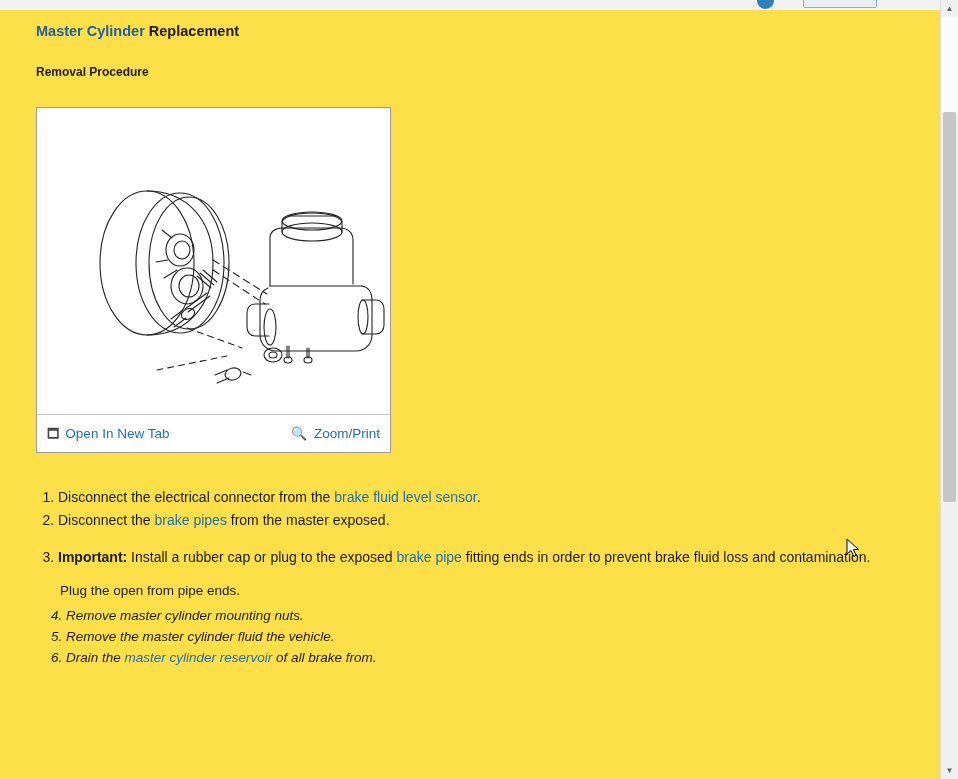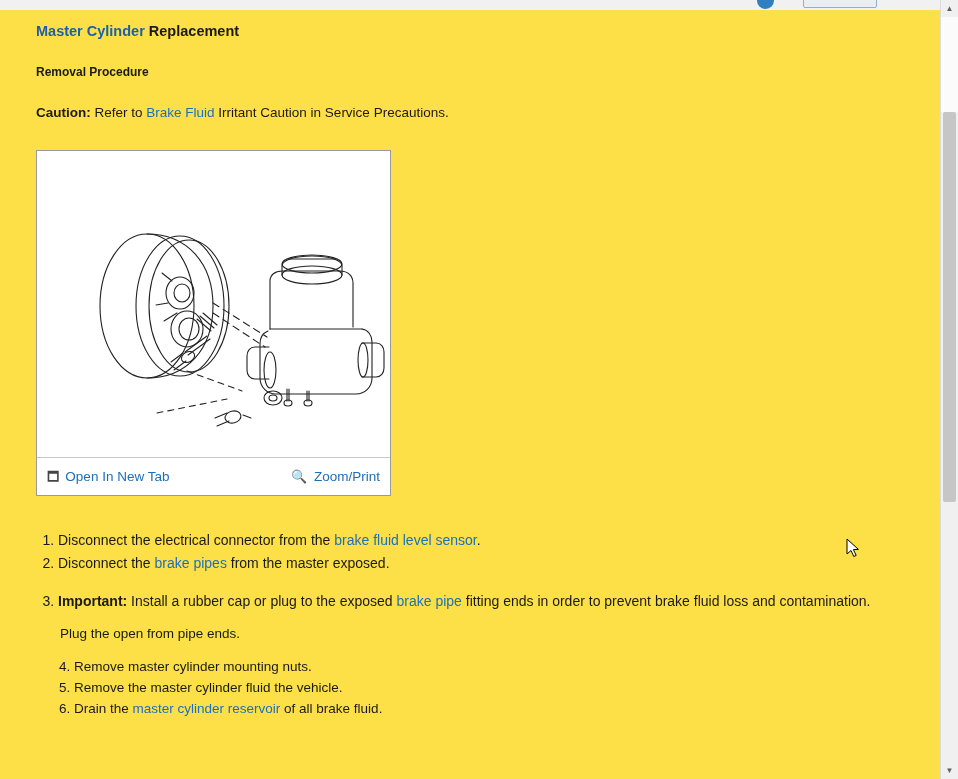--- a/index.html
+++ b/index.html
@@ -167,24 +167,25 @@
     font-size: 14px;
     line-height: 1.55;
   }
   ol.steps li { margin: 0 0 1px 0; }
   ol.steps li.gap { margin-top: 16px; }
   .plug-line {
     font-size: 13.5px;
     margin: 14px 0 0 24px;
   }
   ol.steps2 {
-    margin: 16px;
+    margin: 8px;
     padding-left: 22px;
     font-size: 13.5px;
     line-height: 1.55;
+    font-style: italic;
   }
 
   
   .scrollbar {
     position: absolute;
     right: 0;
     top: 0;
     width: 17px;
     height: 779px;
     background: #f0f0f0;
@@ -248,23 +249,20 @@
 
   <div class="content">
     <div class="doc">
 
       <h1 class="title">
         <span class="lnk">Master Cylinder</span><span> Replacement</span>
       </h1>
 
       <h2 class="subhead">Removal Procedure</h2>
 
-      <p class="para">
-        <span class="lbl">Caution:</span><span> Refer to </span><a class="lnk" href="#">Brake Fluid</a><span> Irritant Caution in Service Precautions.</span>
-      </p>
 
 
       <div class="figure">
         <div class="art">
           <svg width="353" height="306" viewBox="0 0 353 306" xmlns="http://www.w3.org/2000/svg">
             <g fill="none" stroke="#222" stroke-width="1.1" stroke-linecap="round" stroke-linejoin="round">
 
               <ellipse cx="110" cy="155" rx="47" ry="72"></ellipse>
               <path d="M110 83 C150 83 176 112 176 155 C176 198 150 227 110 227"></path>
               <ellipse cx="143" cy="155" rx="44" ry="70"></ellipse>
@@ -331,21 +329,21 @@
           <li><span>Disconnect the electrical connector from the </span><a class="lnk" href="#">brake fluid level sensor</a><span>.</span></li>
           <li><span>Disconnect the </span><a class="lnk" href="#">brake pipes</a><span> from the master exposed.</span></li>
           <li class="gap"><strong>Important:</strong><span> Install a rubber cap or plug to the exposed </span><a class="lnk" href="#">brake pipe</a><span> fitting ends in order to prevent brake fluid loss and contamination.</span></li>
         </ol>
 
       <div class="plug-line">Plug the open from pipe ends.</div>
 
       <ol class="steps2" start="4">
           <li><span>Remove master cylinder mounting nuts.</span></li>
           <li><span>Remove the master cylinder fluid the vehicle.</span></li>
-          <li><span>Drain the </span><a class="lnk" href="#">master cylinder reservoir</a><span> of all brake fluid.</span></li>
+          <li><span>Drain the </span><a class="lnk" href="#">master cylinder reservoir</a><span> of all brake from.</span></li>
         </ol>
 
     </div>
   </div>
 
   <div class="scrollbar">
     <div class="arrow up">▲</div>
     <div class="track-top"></div>
     <div class="thumb"></div>
     <div class="arrow down">▼</div>

